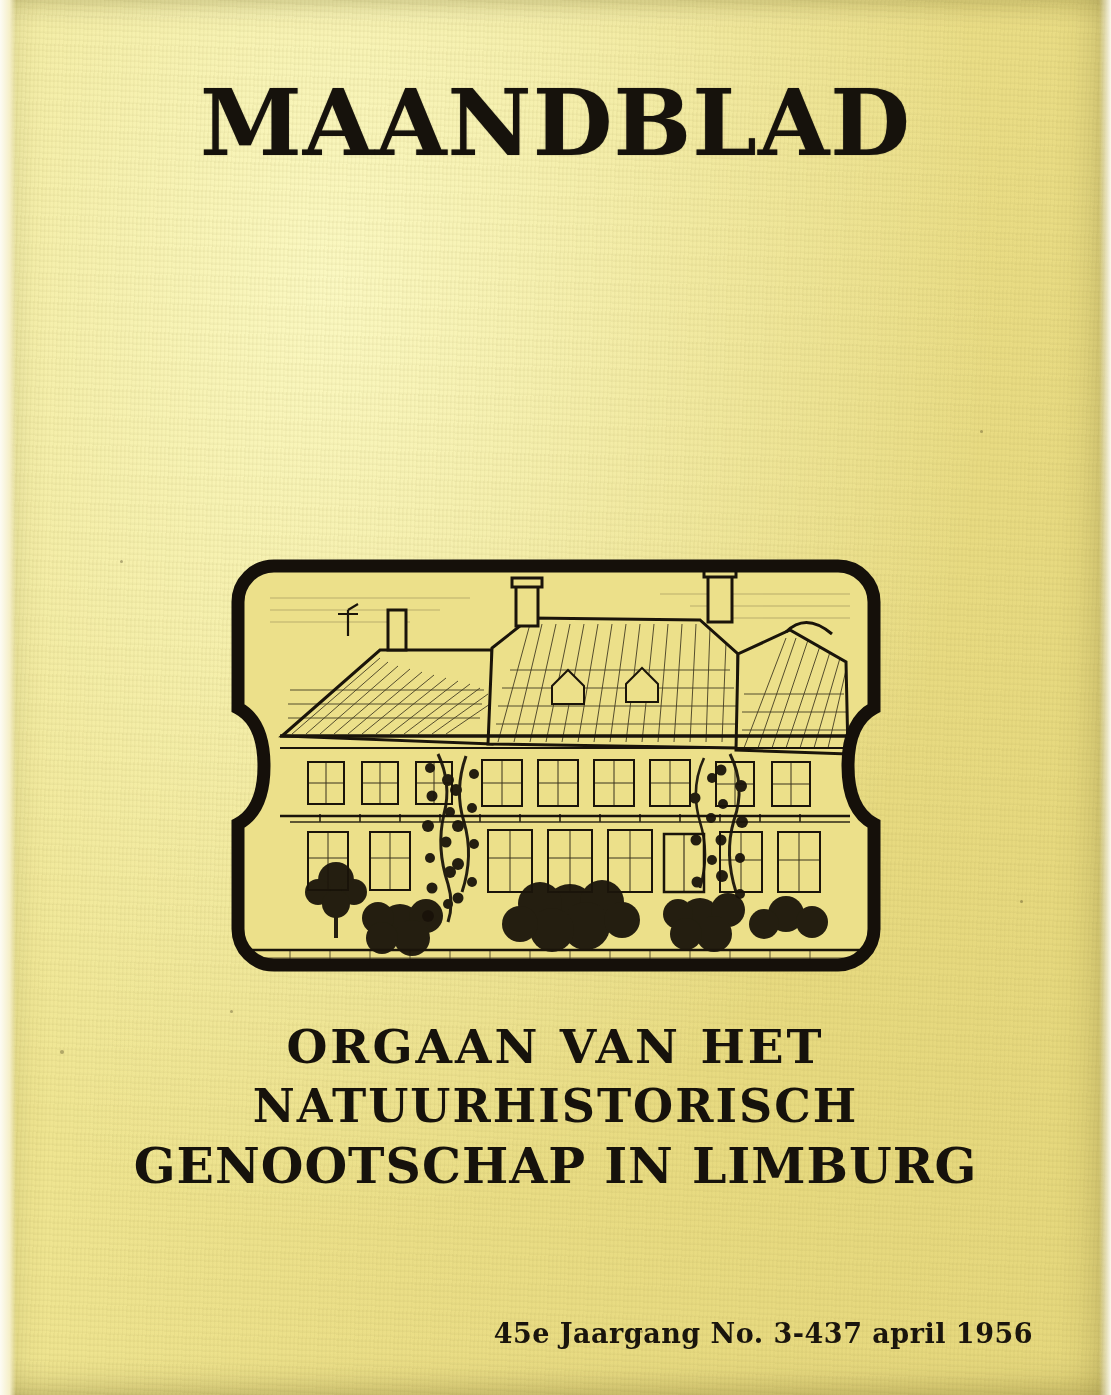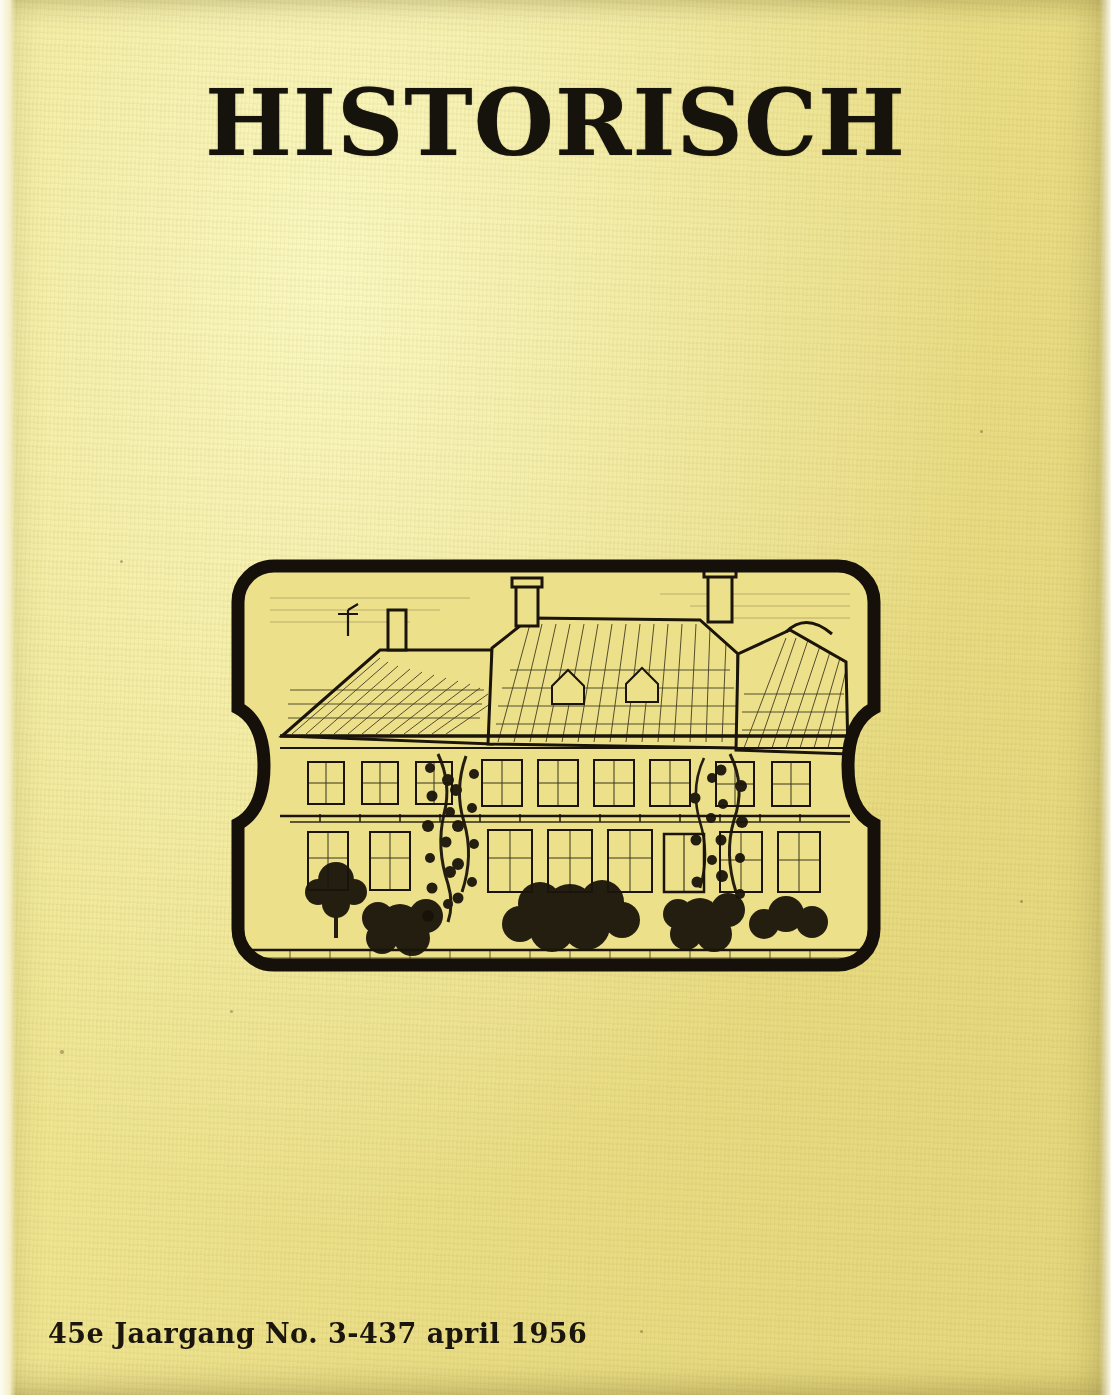--- a/index.html
+++ b/index.html
@@ -107,21 +107,21 @@
   .sline-2 { font-size: 46px; letter-spacing: 2px; margin-bottom: 10px; }
   .sline-3 { font-size: 49px; letter-spacing: 1px; }
 
   
   .footer {
     position: absolute;
     left: 48px;
     right: 40px;
     top: 1318px;
     display: flex;
-    justify-content: flex-start;
+    justify-content: flex-end;
     align-items: baseline;
     color: #1a150d;
     font-family: "DejaVu Serif", "Liberation Serif", serif;
     font-size: 27px;
     font-weight: 700;
     letter-spacing: 0.5px;
   }
   .footer .right { padding-right: 38px; }
 
   
@@ -133,21 +133,21 @@
   }
 </style>
 </head>
 <body>
 
 <div class="page">
 
   <div class="grain"></div>
 
   <div class="masthead">
-    <div class="line line-2">HISTORISCH</div>
+    <div class="line line-2">MAANDBLAD</div>
   </div>
 
   <div class="illus-wrap">
     <svg viewBox="0 0 652 415" xmlns="http://www.w3.org/2000/svg">
       <defs>
 
         <clipPath id="cartoucheClip">
           <path d="M44,8
                    H608
                    a36,36 0 0 1 36,36
@@ -425,20 +425,25 @@
                a36,36 0 0 1 -36,36
                H44
                a36,36 0 0 1 -36,-36
                V266
                q26,-14 26,-58 q0,-44 -26,-58
                V44
                a36,36 0 0 1 36,-36 Z" fill="none" stroke="#15100a" stroke-width="13"></path>
     </svg>
   </div>
 
+  <div class="subtitle">
+    <div class="sline sline-1">ORGAAN VAN HET</div>
+    <div class="sline sline-2">NATUURHISTORISCH</div>
+    <div class="sline sline-3">GENOOTSCHAP IN LIMBURG</div>
+  </div>
 
   <div class="footer">
     <div class="left">45e Jaargang No. 3-4</div>
     <div class="right">37 april 1956</div>
   </div>
 
   <div class="speck" style="left:120px;top:560px;width:3px;height:3px;"></div>
   <div class="speck" style="left:980px;top:430px;width:3px;height:3px;"></div>
   <div class="speck" style="left:60px;top:1050px;width:4px;height:4px;"></div>
   <div class="speck" style="left:1020px;top:900px;width:3px;height:3px;"></div>

